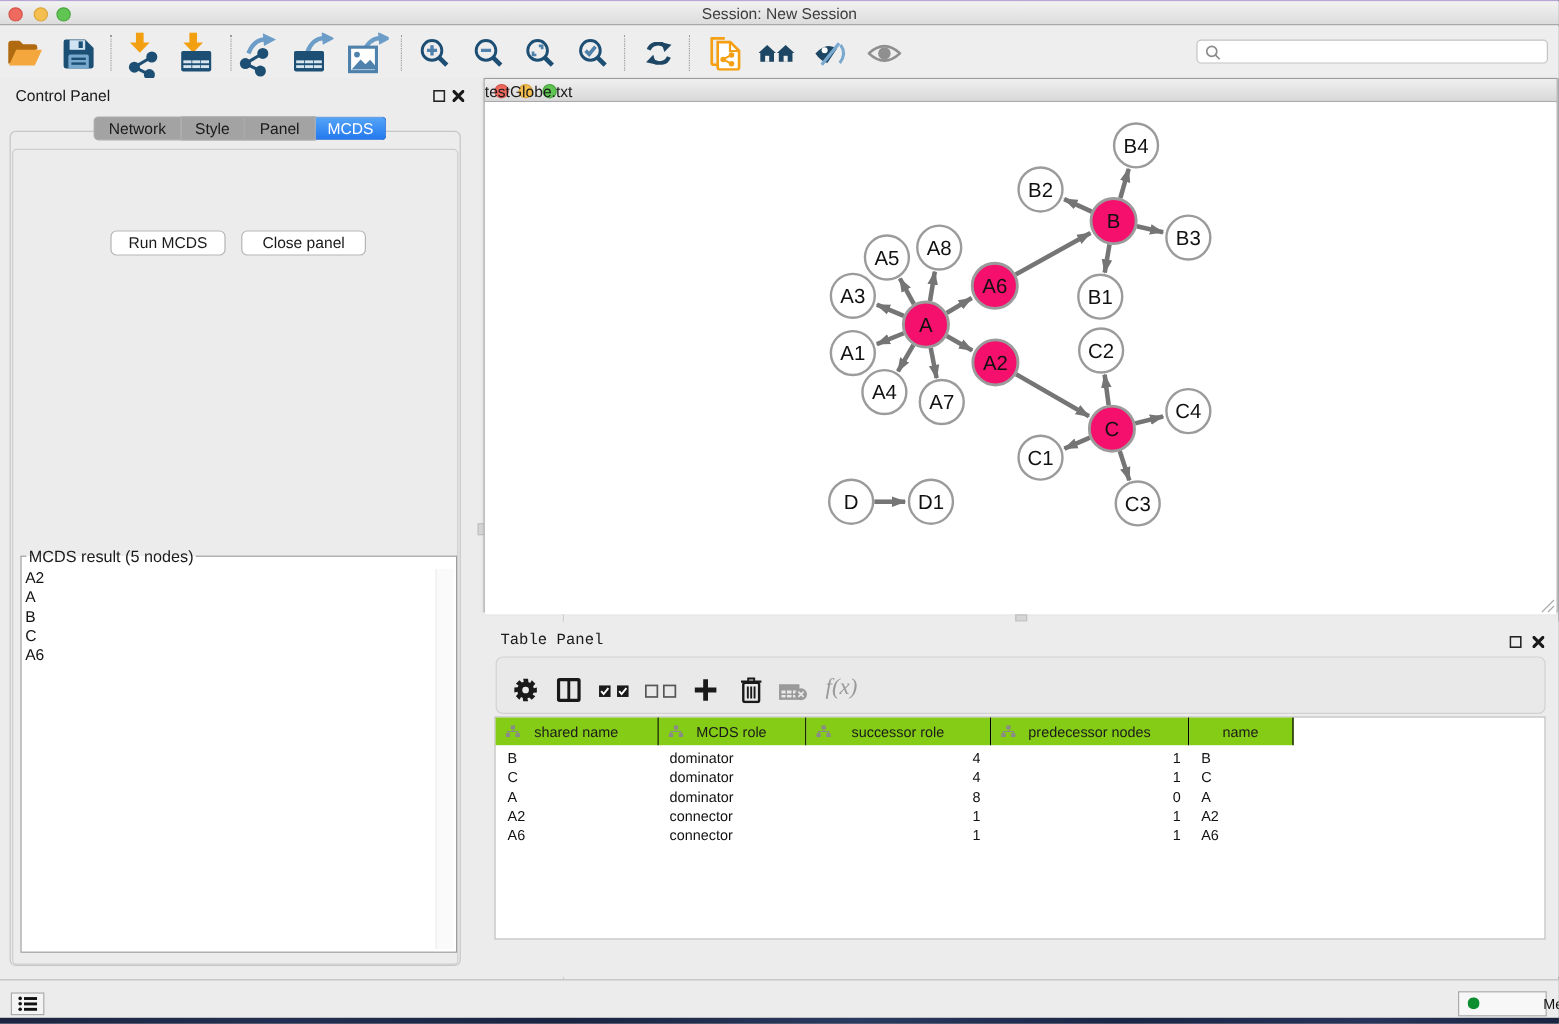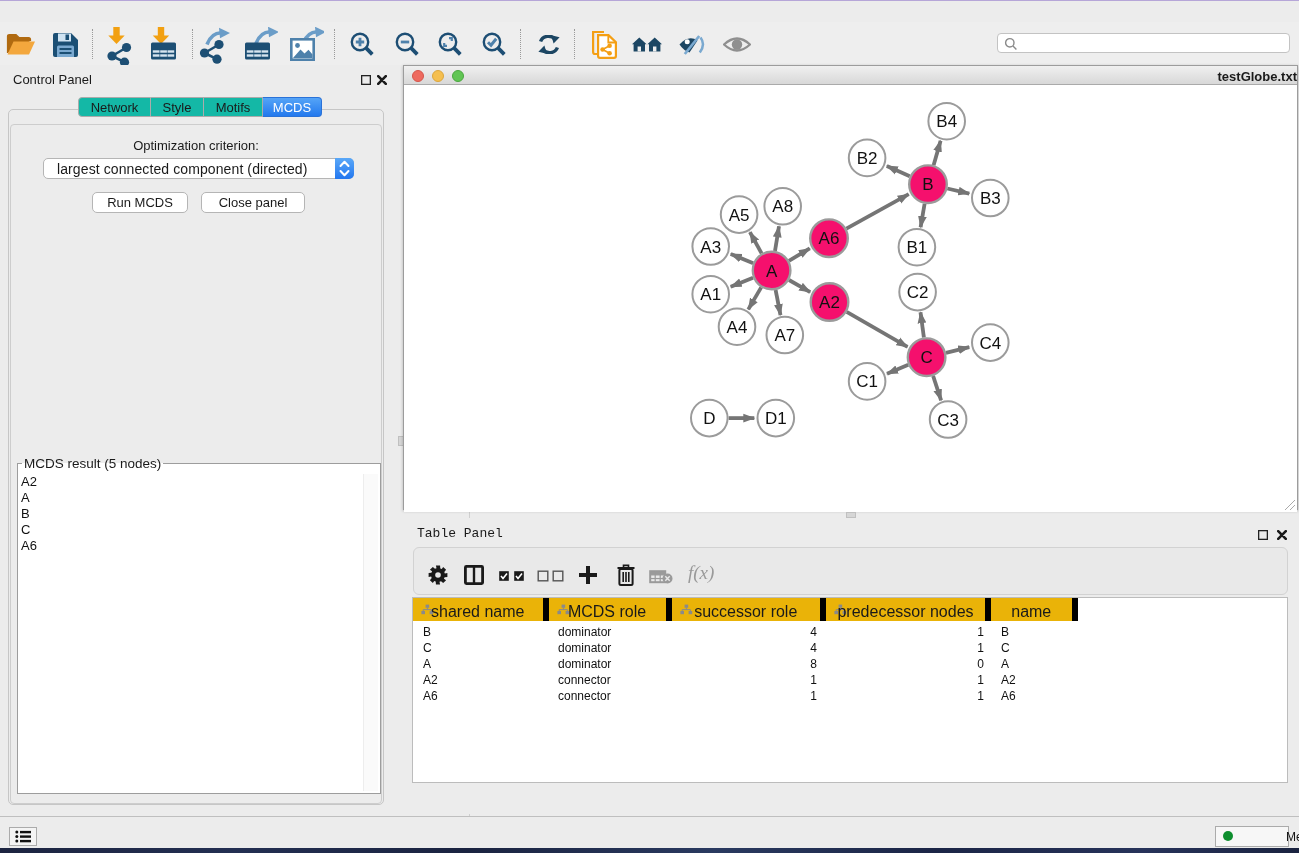--- a/index.html
+++ b/index.html
@@ -21,21 +21,21 @@
     border-left:1px dotted #9a9a9a; }
   .ticon { position:absolute; top:0; }
   #searchbox { position:absolute; left:997px; top:11px; width:293px; height:20px;
     background:#fff; border:1px solid #c3c3c3; border-radius:4px; }
 
   
   #cpanel { position:absolute; left:0; top:64px; width:470px; height:751px; background:#ececec; border-right:1px solid #cfcfcf; }
   #cpanel .hdr { position:absolute; left:13px; top:7px; font-size:13px; color:#1a1a1a; }
   .tabs { position:absolute; top:32px; height:20px; display:flex; z-index:5; }
   .tab { height:20px; line-height:19px; font-size:13px; color:#1a1a1a; text-align:center;
-    background:#14b8a6; border:1px solid #ababab; border-left:none; }
+    background:#a3a3a3; border:1px solid #ababab; border-left:none; }
   .tab.first { border-left:1px solid #ababab; border-radius:4px 0 0 4px; }
   .tab.last { border-radius:0 4px 4px 0; }
   .tab.sel { background:linear-gradient(#55a4f7,#2379ee); color:#fff; border-color:#2a72d8; }
   #cpbox { position:absolute; left:8px; top:44px; width:376px; height:696px;
     border:1px solid #c6c6c6; border-radius:5px; }
   #cpbox2 { position:absolute; left:1px; top:14px; width:372px; height:680px;
     border:1px solid #cdcdcd; border-radius:4px; }
   #optlabel { position:absolute; left:0; width:376px; top:73px; text-align:center;
     font-size:13px; color:#1a1a1a; }
   #dropdown { position:absolute; left:43px; top:93px; width:311px; height:21px;
@@ -59,33 +59,33 @@
   #vsplit-handle { position:absolute; left:398px; top:435px; width:6px; height:10px;
     background:#d6d6d6; border:1px solid #c0c0c0; }
   #hsplit-handle { position:absolute; left:846px; top:511px; width:10px; height:6px;
     background:#d6d6d6; border:1px solid #c0c0c0; }
 
   
   #netwin { position:absolute; left:403px; top:64px; width:895px; height:445px;
     background:#fff; border:1px solid #9c9c9c; box-shadow:0 1px 3px rgba(0,0,0,.25); }
   #nettitle { position:absolute; left:0; top:0; width:893px; height:19px;
     background:linear-gradient(#f0f0f0,#d8d8d8); border-bottom:1px solid #aaaaaa; }
-  #nettitle .title { position:absolute; left:0; right:0; top:3px; text-align:right;
-    font-size:13px; font-weight:bold; color:#1a1a1a; }
+  #nettitle .title { position:absolute; left:0; right:0; top:3px; text-align:left;
+    font-size:13px; font-weight:normal; color:#1a1a1a; }
   #netcanvas { position:absolute; left:0; top:20px; width:893px; height:426px; background:#fff; }
 
   
   #tpanel { position:absolute; left:403px; top:517px; width:896px; height:296px; background:#ececec; }
   #tpanel .hdr { position:absolute; left:14px; top:8px; font-size:13px; color:#1a1a1a;font-family:Liberation Mono, monospace; }
   #ttoolbar { position:absolute; left:10px; top:29px; width:875px; height:48px;
     background:#e9e9e9; border:1px solid #d2d2d2; border-radius:6px; }
   #ttable { position:absolute; left:9px; top:79px; width:876px; height:186px;
     background:#fff; border:1px solid #bcbcbc; }
-  .th { position:absolute; top:0; height:23px; background:#eab308;
-    border-right:6px solid #000000; font-size:16px; color:#1a1a1a; }
+  .th { position:absolute; top:0; height:23px; background:#84cc16;
+    border-right:1px solid #000000; font-size:12px; color:#1a1a1a; }
   .th .lbl { position:absolute; top:5px; width:100%; text-align:center; }
   .cell { position:absolute; font-size:12px; color:#111; height:16px; }
   .btabs { position:absolute; top:273px; left:270px; display:flex; z-index:5; }
   .btab { height:20px; line-height:19px; font-size:13px; color:#1a1a1a; text-align:center;
     background:#fff; border:1px solid #ababab; border-left:none; }
   .btab.first { border-left:1px solid #ababab; border-radius:4px 0 0 4px; }
   .btab.last { border-radius:0 4px 4px 0; }
   .btab.sel { background:linear-gradient(#55a4f7,#2379ee); color:#fff; border-color:#2a72d8; }
 
   
@@ -95,20 +95,26 @@
     background:#f4f4f4; border:1px solid #ababab; }
   #sb-mem { position:absolute; right:10px; top:9px; width:74px; height:21px;
     background:#f7f7f7; border:1px solid #ababab; font-size:12px; color:#111; }
 </style>
 </head>
 <body>
 <div class="abs" style="left:0;top:0;width:1299px;height:1px;background:#b6a6d8"></div>
 <div class="abs" style="left:0;top:848px;width:1299px;height:5px;background:linear-gradient(90deg,#1c2440 0%,#232f52 18%,#1a2340 36%,#2a3a60 55%,#1b2546 72%,#27335a 88%,#1a2340 100%);"></div>
 <div id="win">
 
+  <div id="titlebar">
+    <div class="tl" style="left:7px;background:#ee6a5f;border:1px solid #d5554b;"></div>
+    <div class="tl" style="left:28px;background:#f5bf4f;border:1px solid #dca63c;"></div>
+    <div class="tl" style="left:47px;background:#61c554;border:1px solid #4aa73f;"></div>
+    <div class="title">Session: New Session</div>
+  </div>
 
   <div id="toolbar">
     <svg class="ticon" style="left:6px;top:10px" width="30" height="26" viewBox="0 0 30 26">
 <path d="M1.5,21 L1.5,4.5 Q1.5,2.5 3.5,2.5 L10,2.5 L13,5.5 L22.5,5.5 Q24.5,5.5 24.5,7.5 L24.5,9" fill="#b06a10" stroke="#b06a10" stroke-width="1.2"></path>
 <path d="M1.5,22.5 L7.5,9.5 L29,9.5 L23,22.5 Z" fill="#f3a73d"></path>
 </svg>
     <svg class="ticon" style="left:52px;top:10px" width="27" height="26" viewBox="0 0 27 26">
 <path d="M1,3 Q1,1 3,1 L19,1 L26,8 L26,23 Q26,25 24,25 L3,25 Q1,25 1,23 Z" fill="#1b4f74"></path>
 <rect x="6" y="1.5" width="13" height="8" fill="#cfe3f2"></rect>
 <rect x="13.5" y="2.5" width="3.5" height="5.5" fill="#1b4f74"></rect>
@@ -238,36 +244,26 @@
     <div class="hdr">Control Panel</div>
     <svg class="abs" style="left:361px;top:10px" width="10" height="10" viewBox="0 0 10 10">
       <rect x="0.5" y="0.5" width="9" height="9" fill="none" stroke="#222" stroke-width="1.6"></rect>
     </svg>
     <svg class="abs" style="left:377px;top:10px" width="10" height="10" viewBox="0 0 10 10">
       <path d="M1.2,1.2 L8.8,8.8 M8.8,1.2 L1.2,8.8" stroke="#1a1a1a" stroke-width="2.6" stroke-linecap="round"></path>
     </svg>
     <div class="tabs" style="left:78px;">
       <div class="tab first" style="width:73px">Network</div>
         <div class="tab" style="width:53px">Style</div>
-        <div class="tab" style="width:59px">Motifs</div>
+        <div class="tab" style="width:59px">Panel</div>
         <div class="tab sel last" style="width:59px">MCDS</div>
     </div>
     <div id="cpbox">
         <div id="cpbox2"></div>
       </div>
-    <div id="optlabel" style="left:8px;">Optimization criterion:</div>
-    <div id="dropdown">
-      <div class="txt">largest connected component (directed)</div>
-      <div class="spin">
-        <svg width="19" height="21" viewBox="0 0 19 21">
-          <path d="M5.5,8 L9.5,3.8 L13.5,8" fill="none" stroke="#fff" stroke-width="2" stroke-linecap="round" stroke-linejoin="round"></path>
-          <path d="M5.5,13 L9.5,17.2 L13.5,13" fill="none" stroke="#fff" stroke-width="2" stroke-linecap="round" stroke-linejoin="round"></path>
-        </svg>
-      </div>
-    </div>
     <div class="btn" style="left:92px;top:127px;width:96px;">Run MCDS</div>
     <div class="btn" style="left:201px;top:127px;width:104px;">Close panel</div>
     <div id="fieldset"></div>
     <div id="fslegend">MCDS result (5 nodes)</div>
     <div id="fsscroll"></div>
     <div id="fslist">A2<br>A<br>B<br>C<br>A6</div>
   </div>
 
   <div id="vsplit-handle"></div>
 

